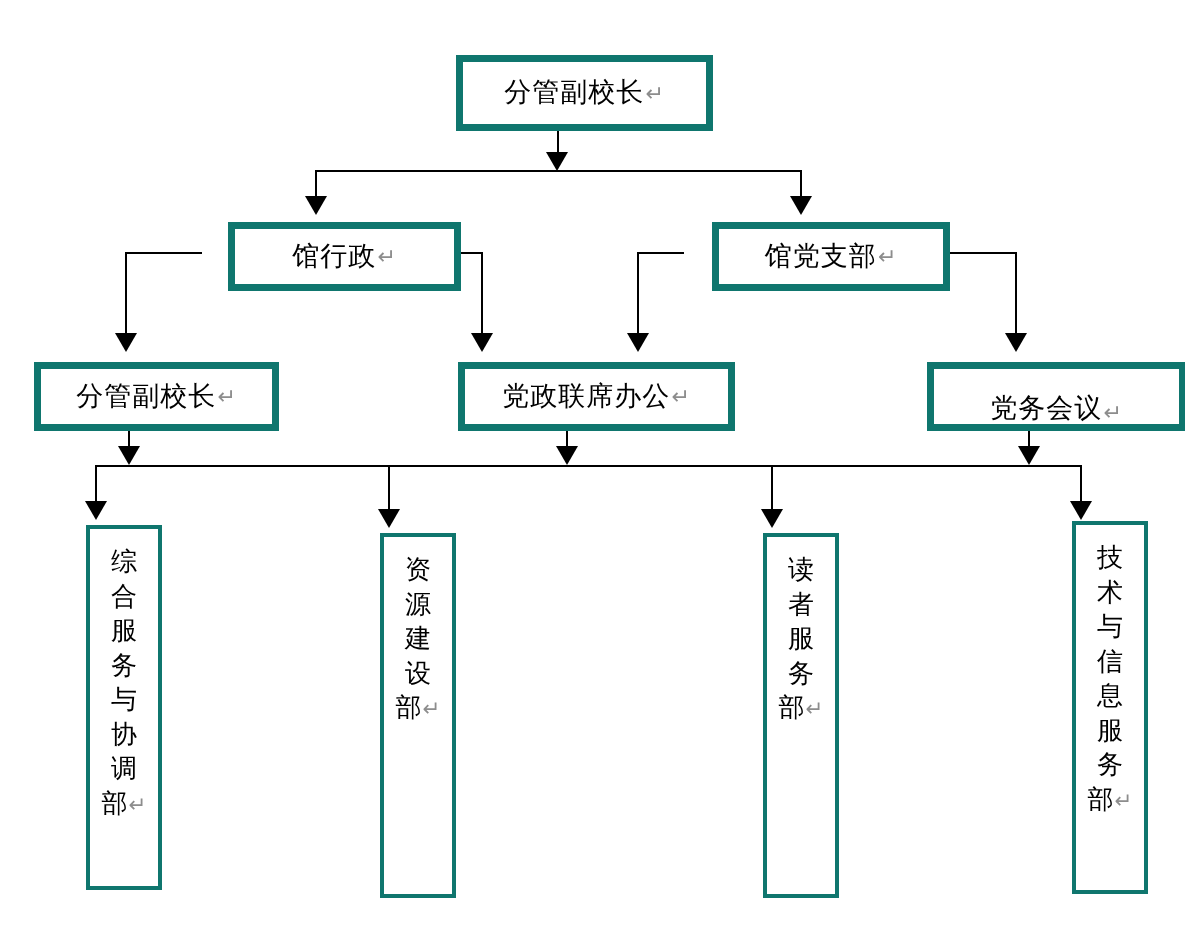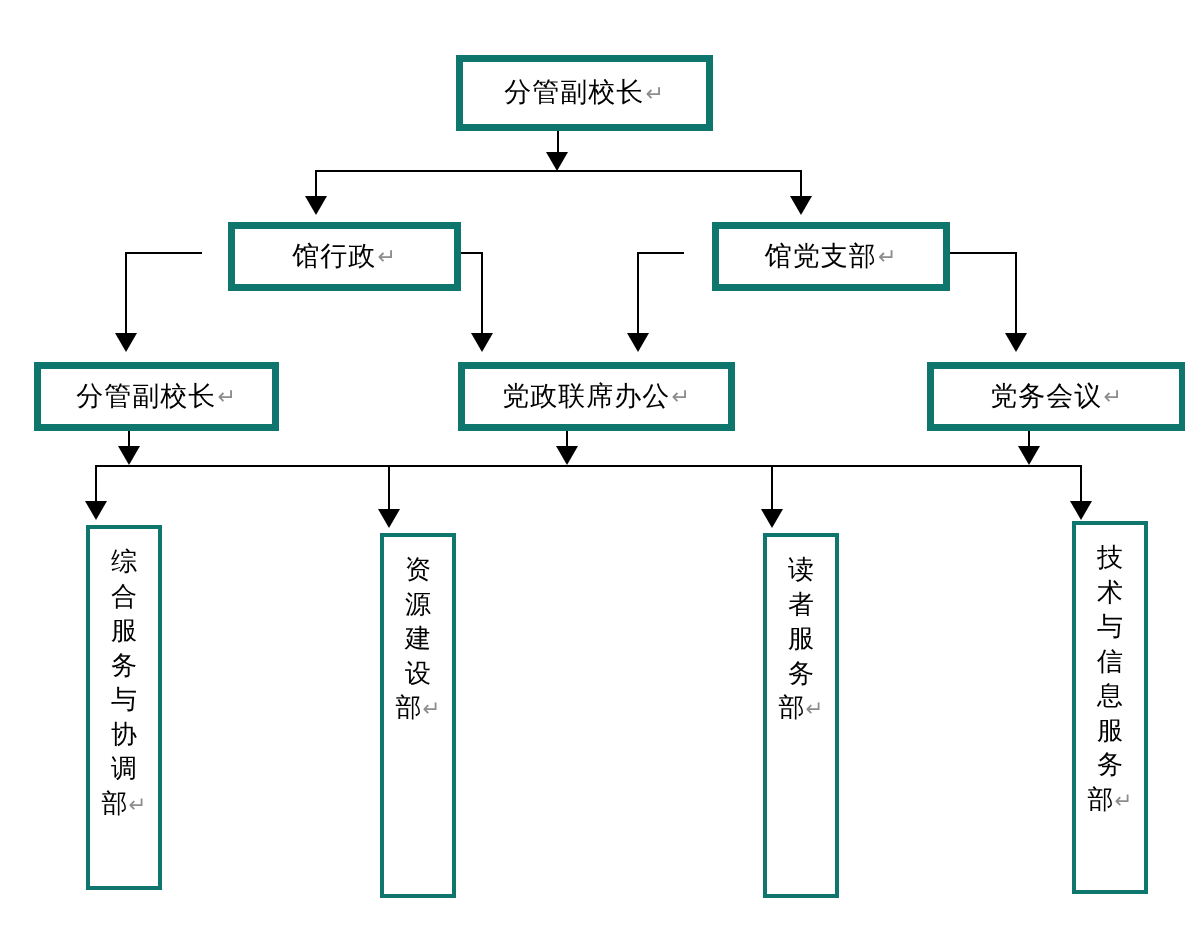--- a/index.html
+++ b/index.html
@@ -142,21 +142,21 @@
   </div>
 
   <div class="node horizontal" style="left:6px; top:362px; width:245px; height:69px;">
     <span>分管副校长</span>
       <span class="pilcrow">↵</span>
   </div>
   <div class="node horizontal" style="left:430px; top:362px; width:277px; height:69px;">
     <span>党政联席办公</span>
       <span class="pilcrow">↵</span>
   </div>
-  <div class="node horizontal" style="left:899px; top:362px; width:259px; height:69px;">
+  <div class="node horizontal" style="left:899px; top:362px; width:259px; height:69px;align-items:flex-end;">
     <span>党务会议</span>
       <span class="pilcrow">↵</span>
   </div>
 
   <div class="node vertical" style="left:58px; top:525px; width:76px; height:365px;">
     <div class="vtext">
         <span>综</span>
         <span>合</span>
         <span>服</span>
         <span>务</span>

